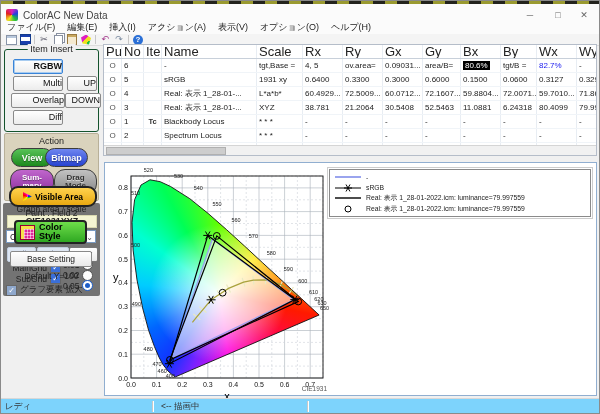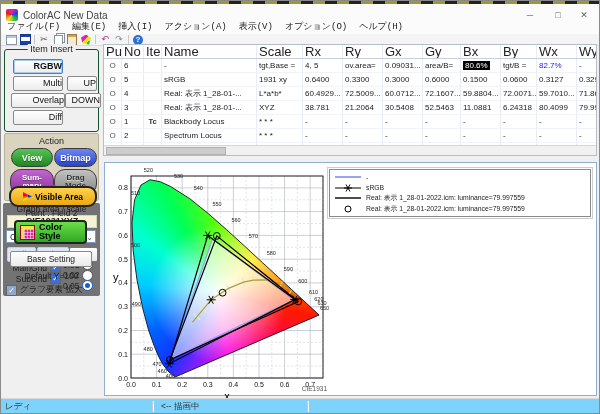--- a/index.html
+++ b/index.html
@@ -8,21 +8,21 @@
        border:1px solid #8a8a8a;box-sizing:border-box;overflow:hidden;}
   .abs{position:absolute;}
   
   .edge-dash{left:0;width:100%;height:3px;background:repeating-linear-gradient(90deg,#9a9a30 0 12px,#23231d 12px 24px);}
   .titlebar{left:0;top:3px;width:100%;height:17px;background:#fbfbfb;border-bottom:1px solid #e8e8e8;}
   .app-icon{left:5px;top:5px;width:12px;height:12px;border-radius:2px;
     background:conic-gradient(#e020c0,#2040e0,#20c040,#f0e020,#e02020,#e020c0);}
   .title-text{left:22px;top:6px;color:#444;font-size:10px;}
   .wc{top:4px;width:26px;height:14px;text-align:center;line-height:14px;color:#666;font-size:9px;cursor:default;}
   .menubar{left:0;top:20px;width:100%;height:13px;background:#fbfbfb;border-bottom:1px solid #ececec;display:flex;align-items:center;}
-  .mi{padding:0 6px;font-size:9px;color:#222;line-height:13px;font-family:Liberation Mono, monospace;}
+  .mi{padding:0 6px;font-size:9px;color:#222;line-height:13px;}
   .toolbar{left:0;top:33px;width:100%;height:12px;background:#f4f4f4;border-bottom:1px solid #dcdcdc;display:flex;align-items:center;padding-left:3px;box-sizing:border-box;}
   .tb{width:14px;height:11px;display:inline-flex;align-items:center;justify-content:center;}
   .tsep{width:1px;height:9px;background:#c8c8c8;margin:0 2px;display:inline-block;}
   .ig.txt{font-size:9px;line-height:9px;}
   .ic-window{width:9px;height:8px;border:1px solid #8894a8;background:linear-gradient(#b8c8dc 0 2px,#fff 2px);}
   .ic-save{width:9px;height:9px;border:1px solid #123a8a;background:linear-gradient(#1b3fae 0 2px,#fff 2px 6px,#1b3fae 6px);}
   .ic-copy{width:7px;height:8px;border:1px solid #8890a0;background:#fff;box-shadow:2px -2px 0 -1px #fff,2px -2px 0 0 #8890a0;}
   .ic-paste{width:8px;height:9px;border:1px solid #9a7a40;background:linear-gradient(#c8a860 0 2px,#f4ead0 2px);}
   .ic-brush{width:10px;height:10px;background:linear-gradient(135deg,#e020c0 0 40%,#f0e020 40% 70%,#20c040 70%);clip-path:polygon(50% 0,100% 35%,80% 100%,15% 90%,0 30%);}
   .ic-help{width:10px;height:10px;border-radius:50%;background:#2a6fd6;color:#fff;font-size:8px;font-weight:bold;text-align:center;line-height:10px;}
@@ -172,21 +172,21 @@
           <div class="btn" style="left:6px;top:43px;width:52px;height:13px">Overlap</div>
           <div class="btn" style="left:8px;top:60px;width:48px;height:13px">Diff</div>
           <div class="btn" style="left:62px;top:26px;width:28px;height:13px">UP</div>
           <div class="btn" style="left:60px;top:43px;width:34px;height:13px">DOWN</div>
         </div>
     </div>
     <div class="action-panel abs">
       <div class="action-title">Action</div>
       <div id="actbtns">
           <div class="pill green" style="left:6px;top:14px;width:40px;height:17px">View</div>
-          <div class="pill blue" style="left:49px;top:14px;width:41px;height:17px">Bitmap</div>
+          <div class="pill blue" style="left:40px;top:14px;width:41px;height:17px">Bitmap</div>
           <div class="pill purple" style="left:5px;top:35px;width:42px;height:24px">Sum-
 mary</div>
           <div class="pill gray" style="left:49px;top:35px;width:41px;height:24px">Drag
 Mode</div>
         </div>
     </div>
     <div class="graph-panel abs">
       <div class="gp-title">Graph area / scale</div>
       <div class="gp-current">CIE1931XYZ</div>
       <div class="gp-dd">

